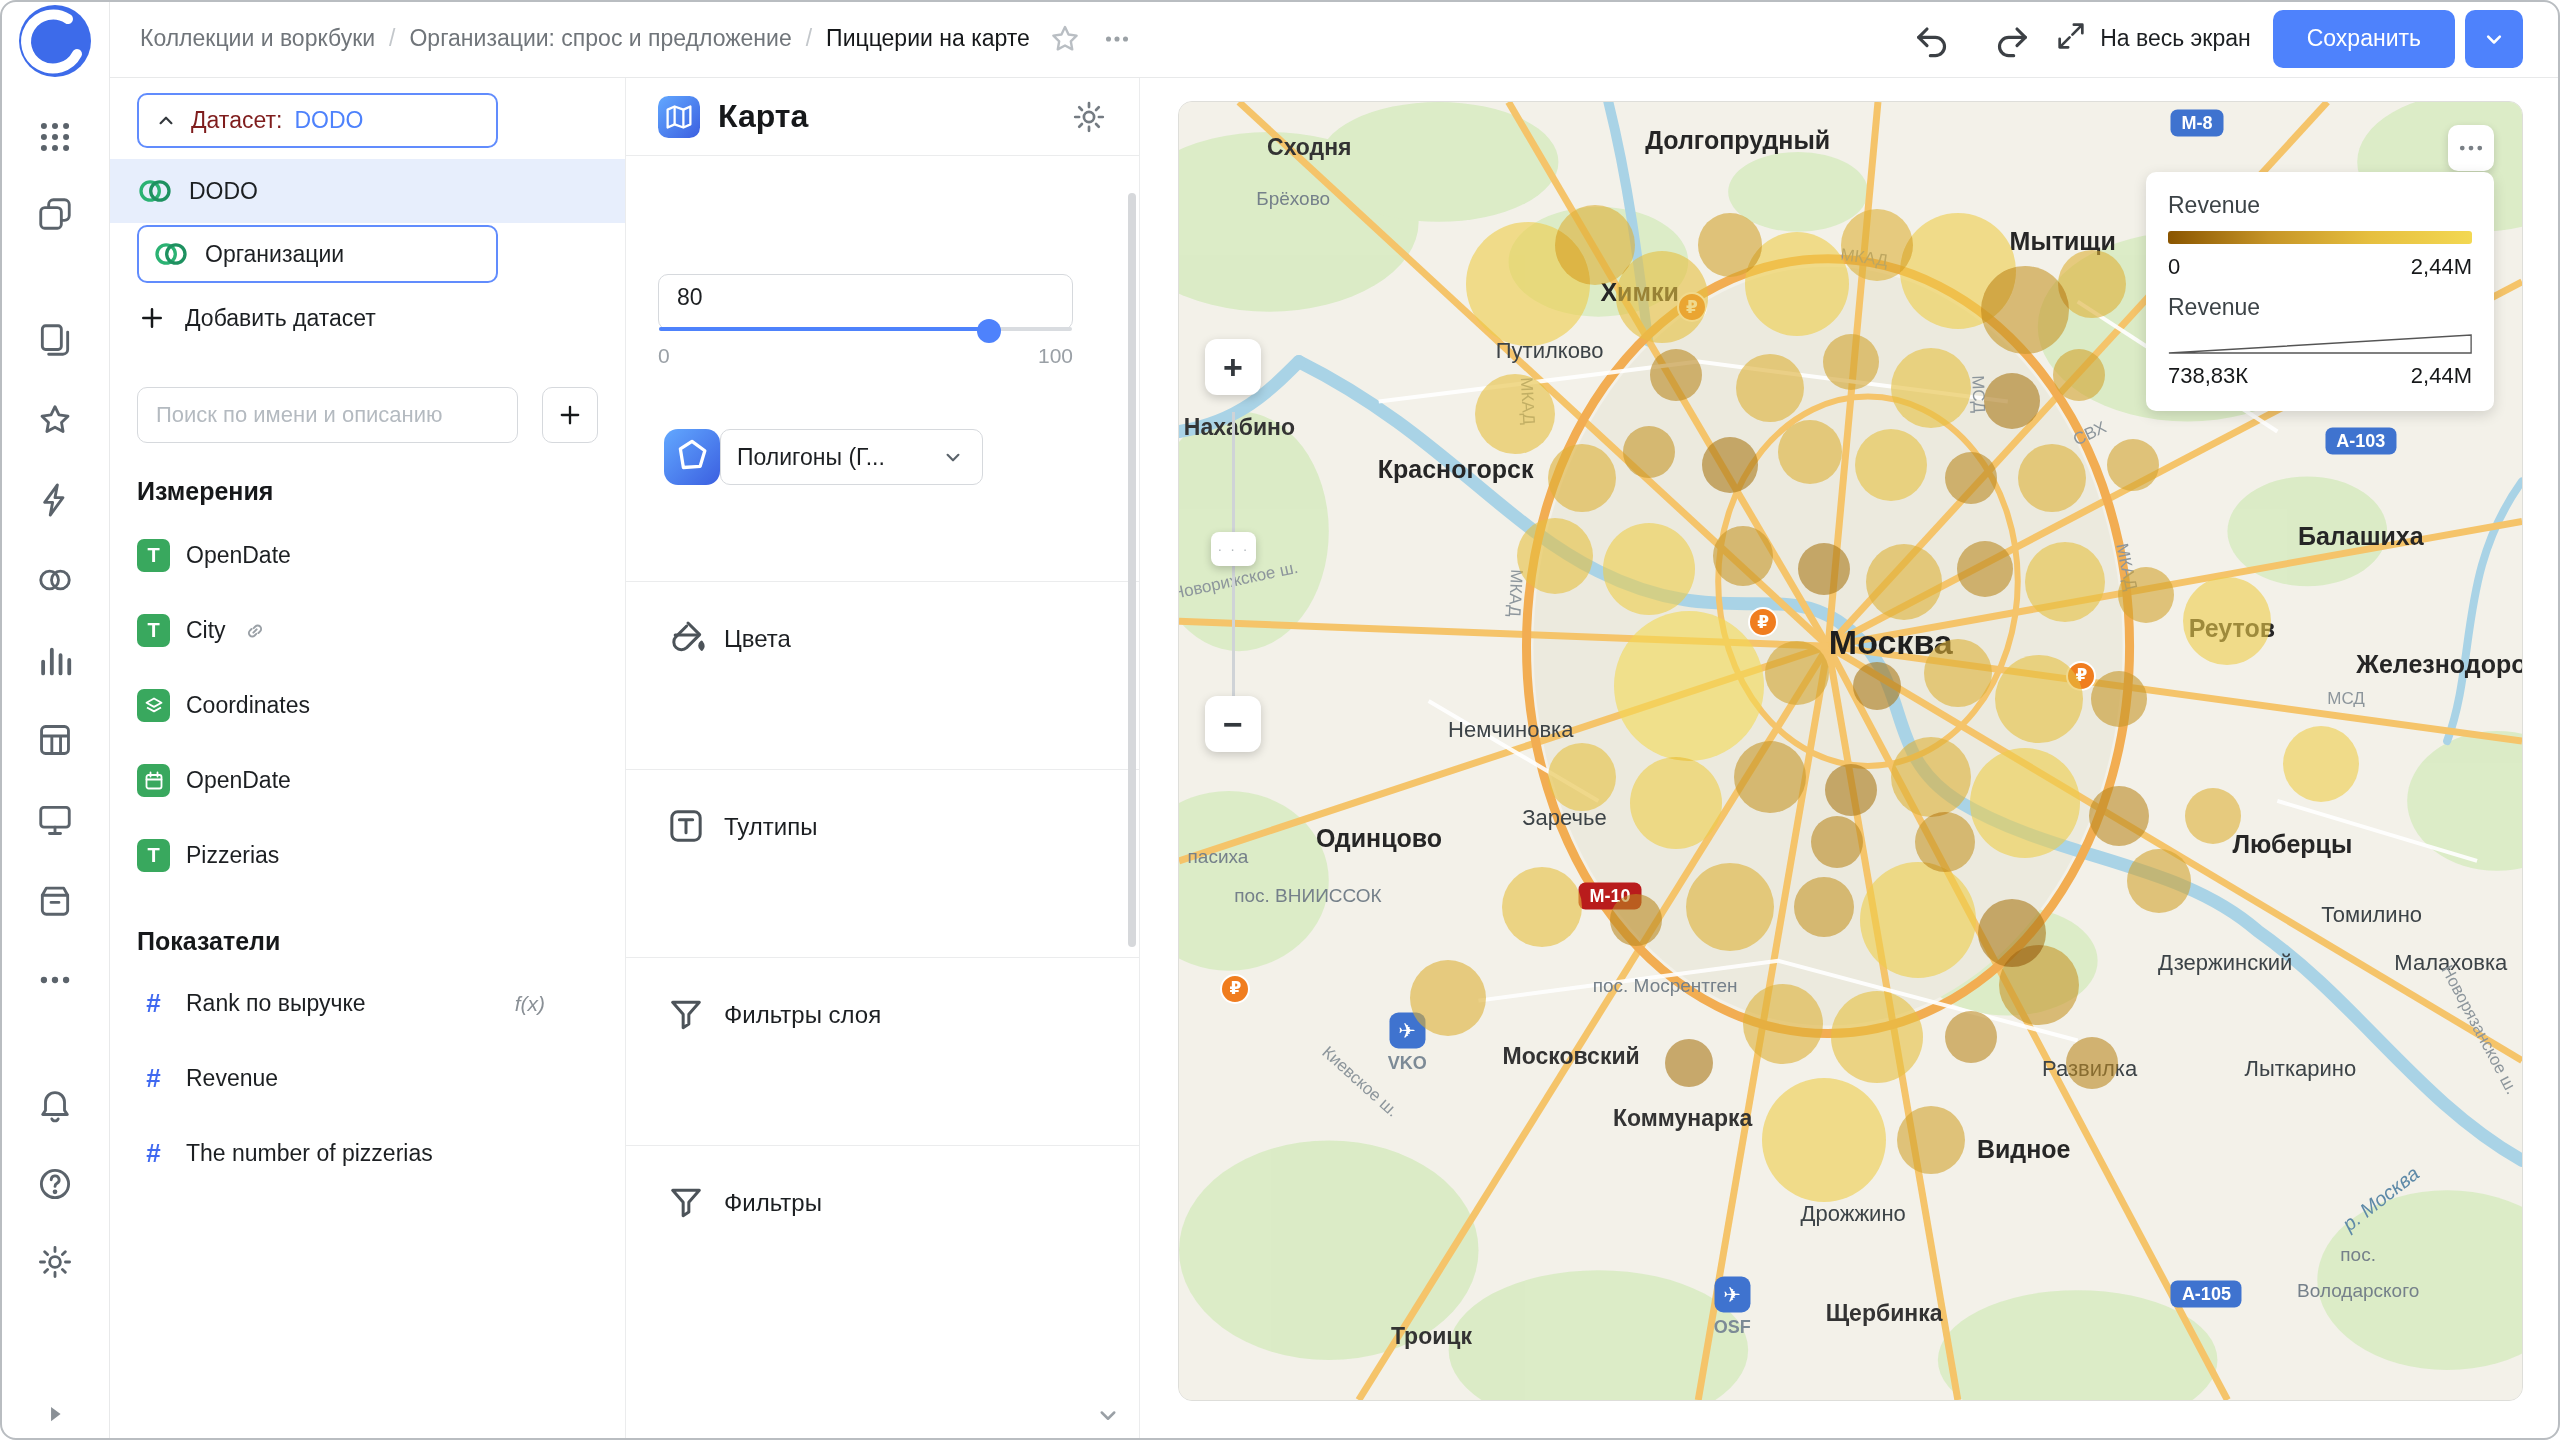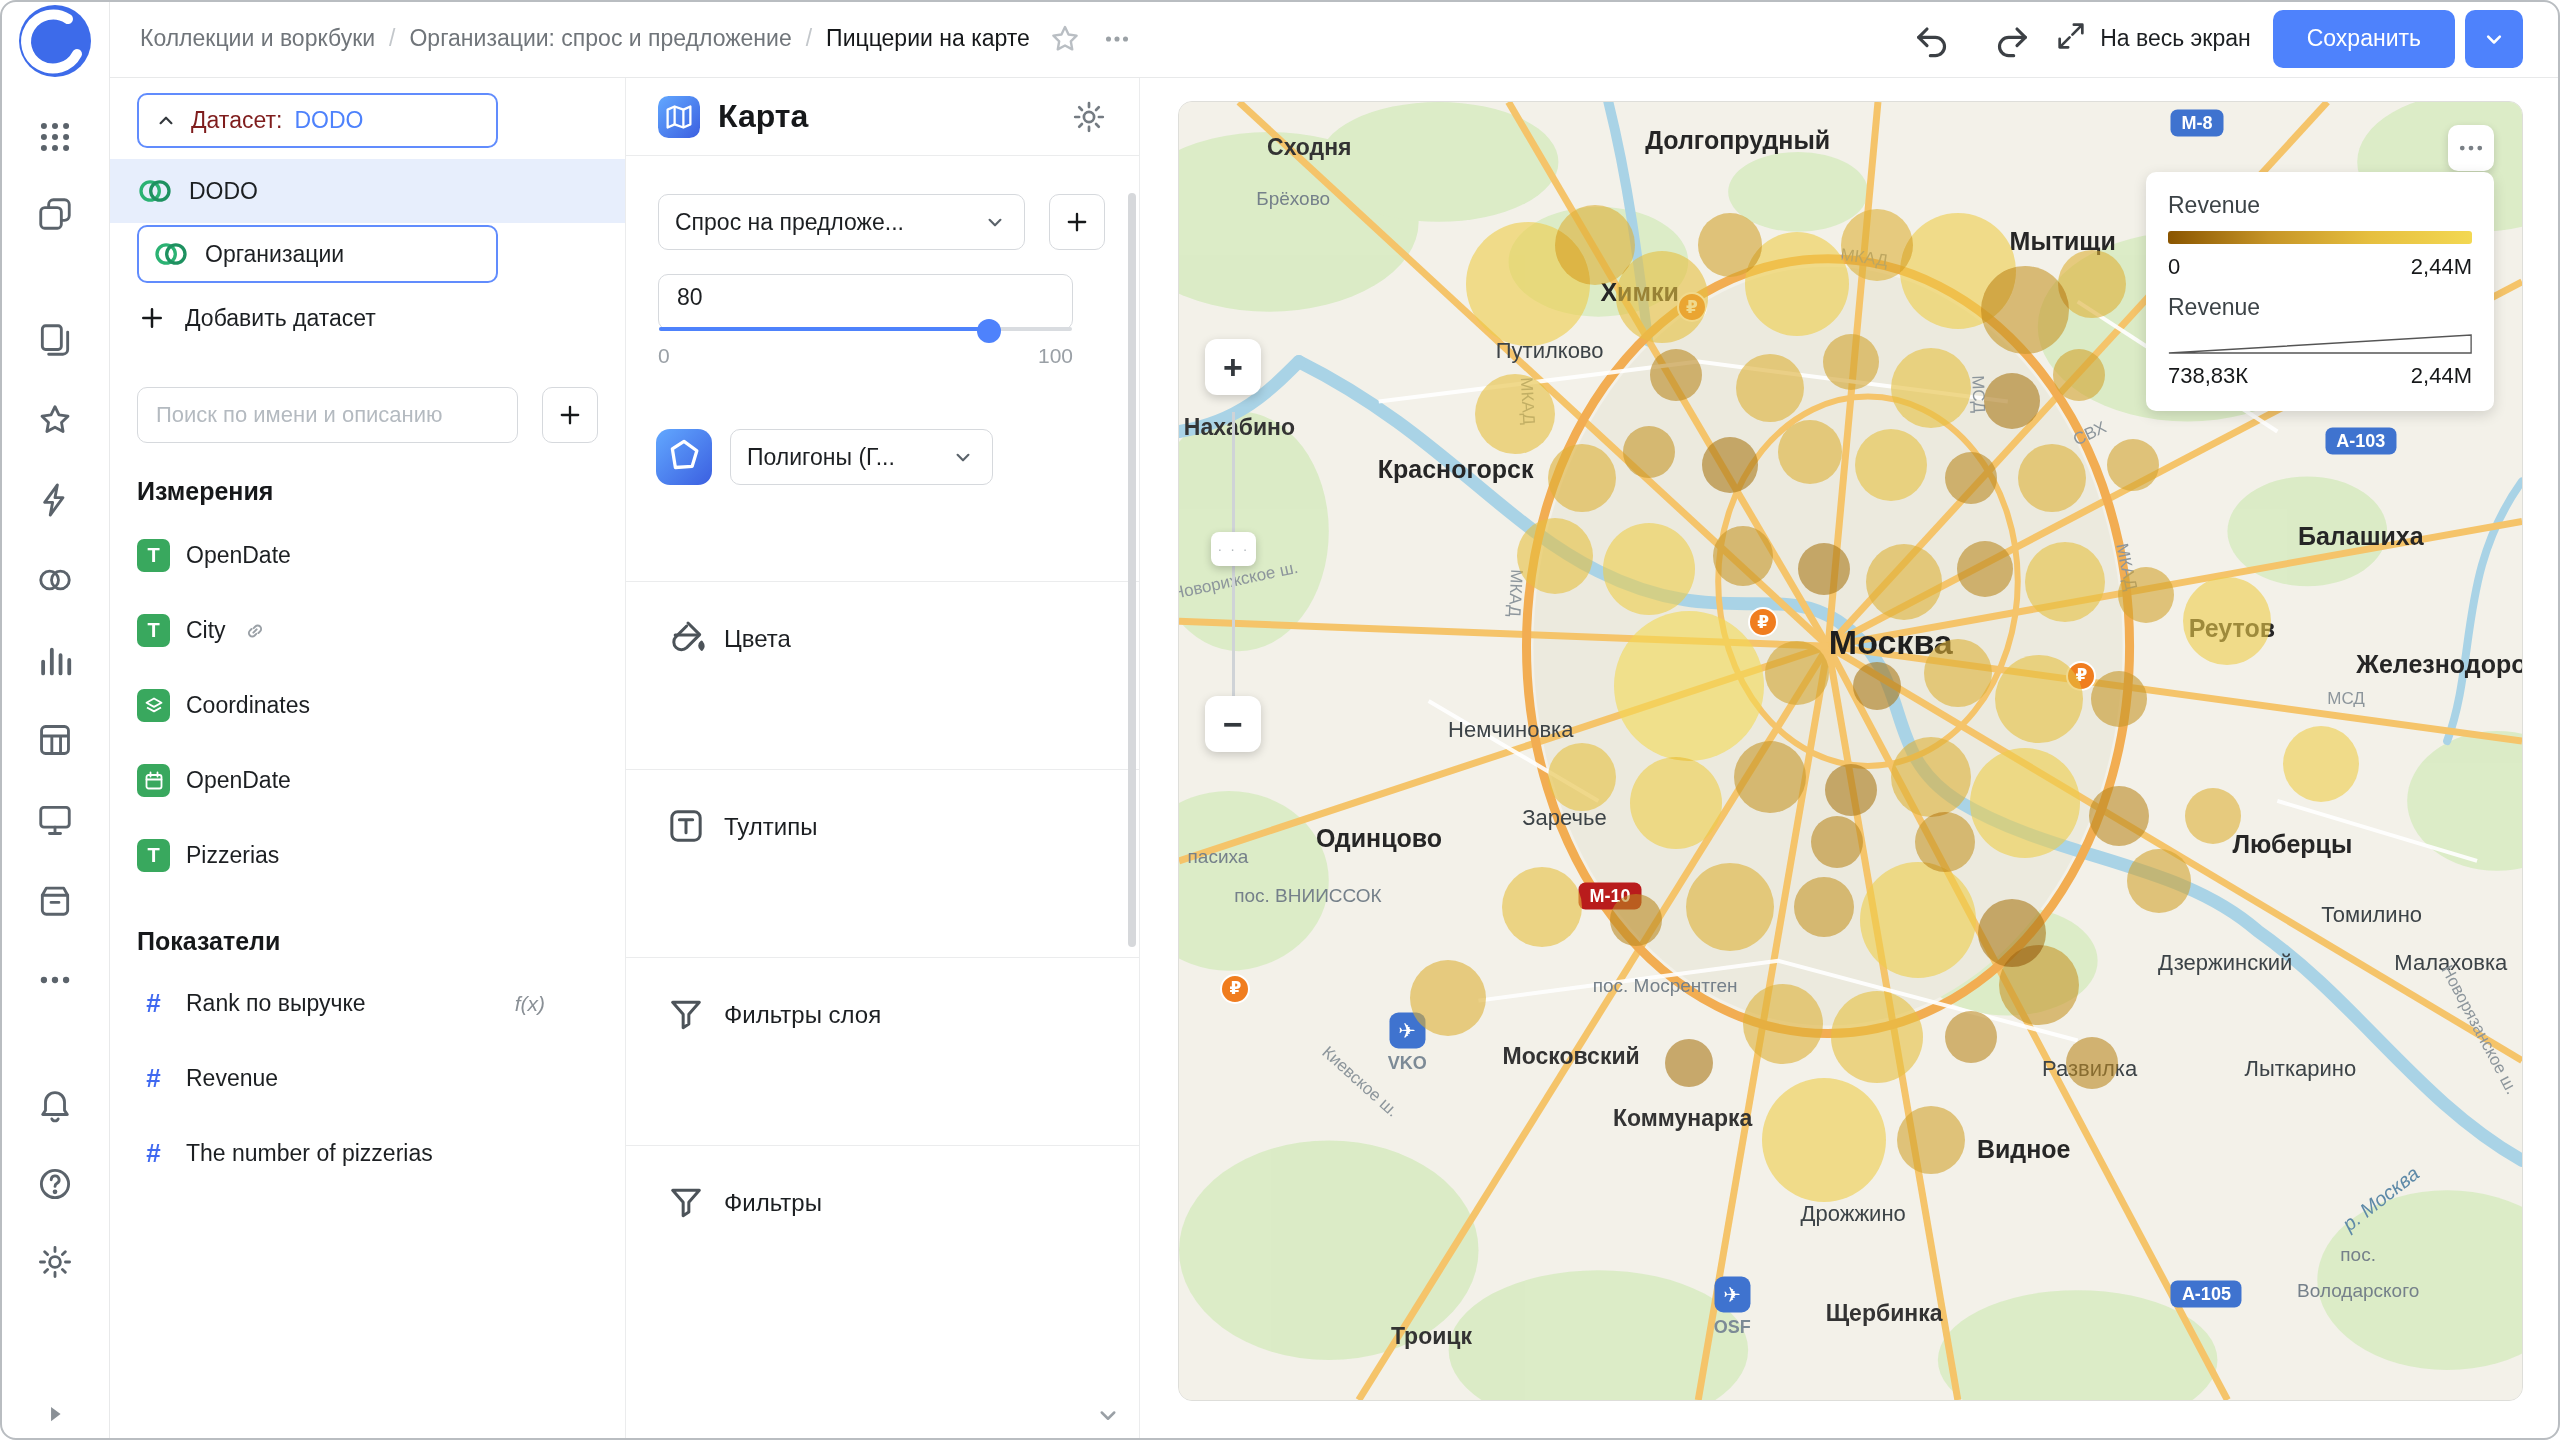--- a/index.html
+++ b/index.html
@@ -377,47 +377,34 @@
             </svg>
           <span class="ttl">Карта</span>
           <span class="gear">
               <svg width="36" height="36" viewb="0 0 24 24" viewBox="0 0 24 24" fill="none" stroke="#747b82" stroke-width="1.8" stroke-linecap="round">
                 <circle cx="12" cy="12" r="3.4"></circle>
                 <path d="M12 2.8v2.6M12 18.6v2.6M2.8 12h2.6M18.6 12h2.6M5.5 5.5l1.8 1.8M16.7 16.7l1.8 1.8M18.5 5.5l-1.8 1.8M7.3 16.7l-1.8 1.8"></path>
               </svg>
             </span>
         </div>
 
-        <div class="cfg-abs" style="top:116px; left:32px; right:34px; display:flex; gap:24px;">
-          <div class="drop" style="flex:1">
-            <span class="tx">Спрос на предложе...</span>
-            <svg width="26" height="26" viewBox="0 0 24 24" fill="none" stroke="#5b636b" stroke-width="2" stroke-linecap="round" stroke-linejoin="round">
-                <path d="M7 10l5 5 5-5"></path>
-              </svg>
-          </div>
-          <button class="sq-btn">
-              <svg width="28" height="28" viewBox="0 0 24 24" fill="none" stroke="#16181a" stroke-width="2" stroke-linecap="round">
-                <path d="M12 5v14M5 12h14"></path>
-              </svg>
-            </button>
-        </div>
 
         <div class="sliderbox">
           <div class="val">80</div>
           <div class="sl-track">
             <div class="sl-fill" style="width: 80%;"></div>
             <div class="sl-thumb" style="left: 80%;"></div>
           </div>
         </div>
         <div class="sl-labels">
           <span>0</span>
           <span>100</span>
         </div>
 
-        <div class="cfg-abs" style="top:351px; left:30px; display:flex; gap:18px; align-items:center;">
+        <div class="cfg-abs" style="top:351px; left:38px; display:flex; align-items:center;">
           <svg width="56" height="56" viewBox="0 0 24 24">
               <defs>
                 <linearGradient id="gmap2" x1="0" y1="0" x2="1" y2="1">
                   <stop offset="0" stop-color="#62a8ff"></stop>
                   <stop offset="1" stop-color="#3b5fe0"></stop>
                 </linearGradient>
               </defs>
               <rect width="24" height="24" rx="6" fill="url(#gmap2)"></rect>
               <path d="M7 8.5l5-3.2 5.5 4-2 6.7-7.2.5z" fill="none" stroke="#fff" stroke-width="1.4" stroke-linejoin="round"></path>
             </svg>

